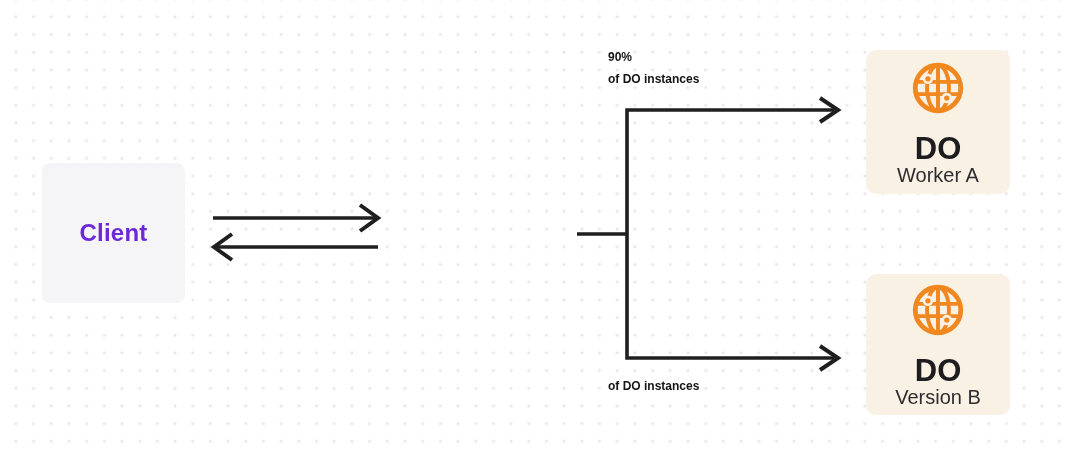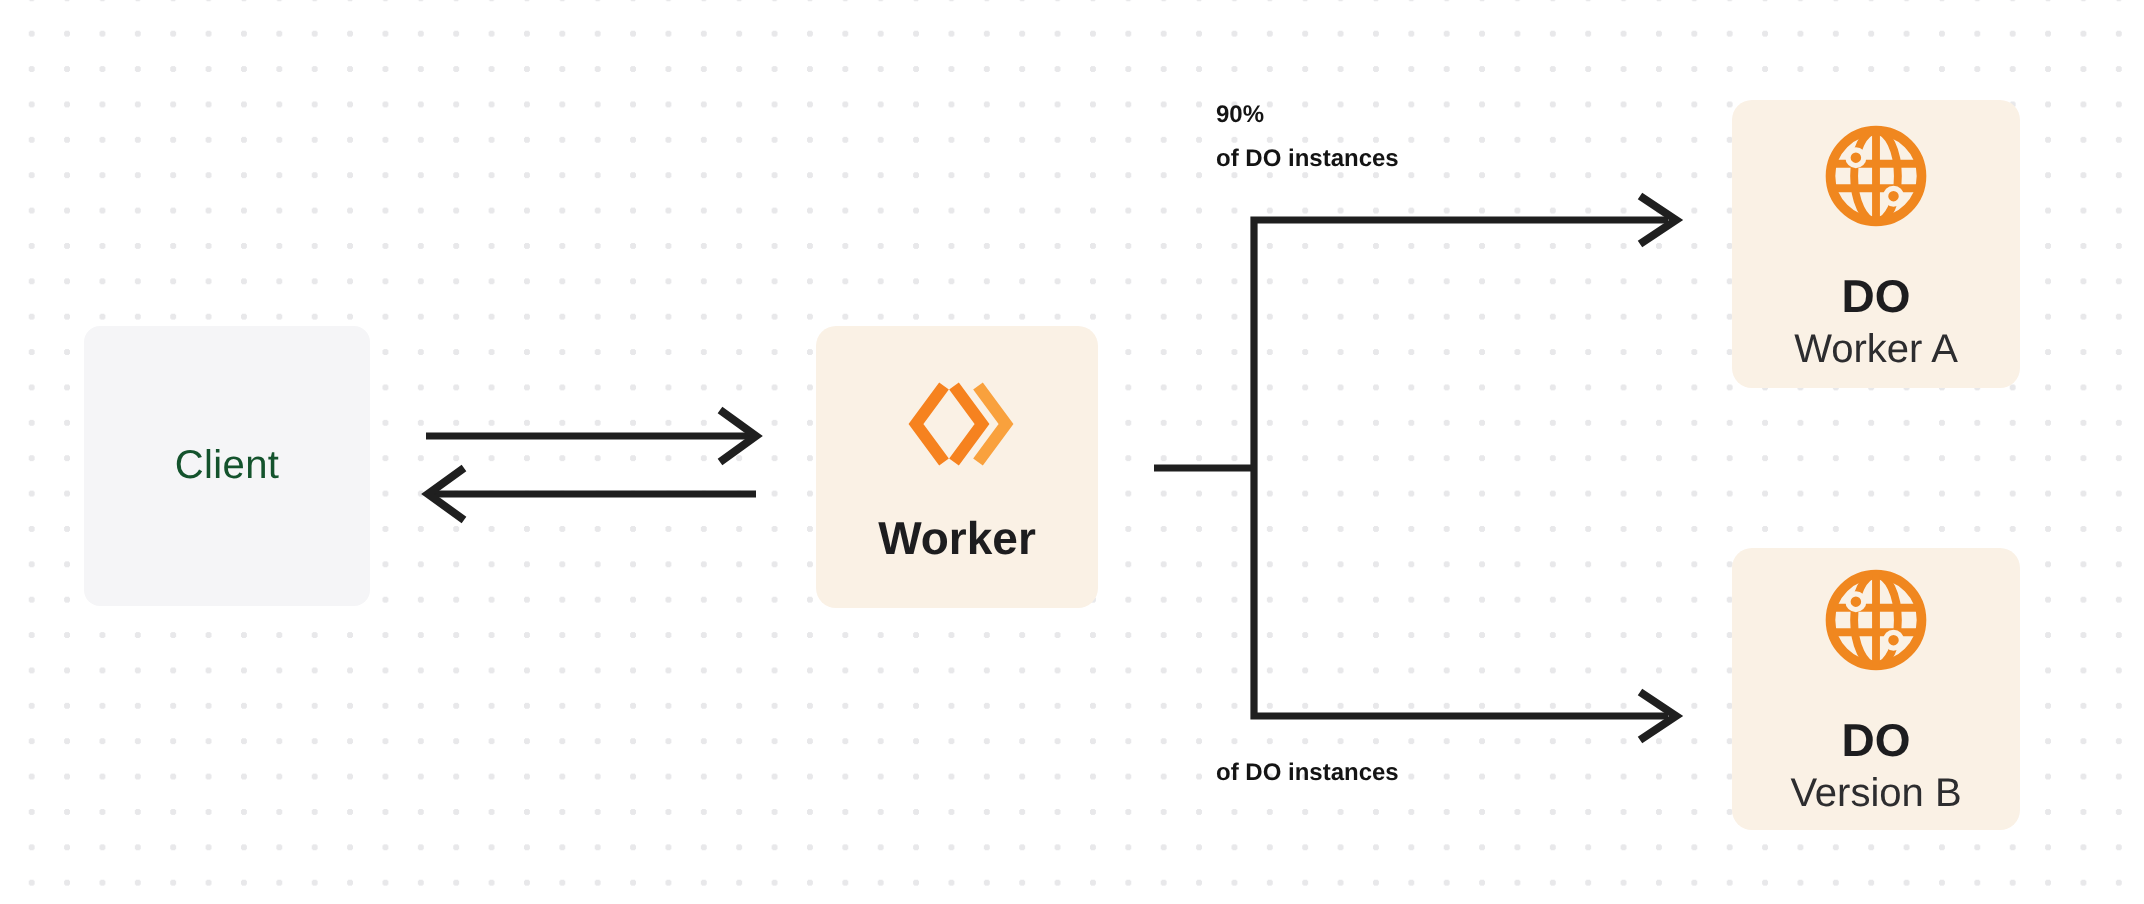--- a/index.html
+++ b/index.html
@@ -21,32 +21,32 @@
   .connectors polyline{stroke-width:4px;}
   .node{
     position:absolute;display:flex;flex-direction:column;
     align-items:center;justify-content:center;
     border-radius:10px;box-sizing:border-box;
   }
   .node-client{
     left:42px;top:163px;width:143px;height:140px;
     background:#f5f5f7;border-radius:8px;
   }
-  .client-label{font-size:20px;font-weight:400;color:#14532d;letter-spacing:.2px;}
+  .client-label{font-size:24px;font-weight:700;color:#6d28d9;letter-spacing:.2px;}
   .node-worker{
     left:408px;top:163px;width:141px;height:141px;
     background:#faf1e5;
   }
   .node-worker .icon{display:block;width:56px;height:56px;margin-bottom:16px;}
   .worker-label{font-size:23px;font-weight:700;color:#1d1d1f;}
   .node-do{width:144px;background:#faf1e5;padding-top:2px;}
   .node-do-a{left:866px;top:50px;height:144px;}
   .node-do-b{left:866px;top:274px;height:141px;}
   .node-do .icon{display:block;width:56px;height:56px;margin-bottom:20px;}
-  .do-title{font-size:23px;font-weight:700;color:#1d1d1f;line-height:25px;}
+  .do-title{font-size:31px;font-weight:700;color:#1d1d1f;line-height:25px;}
   .do-subtitle{font-size:20px;font-weight:400;color:#2d2d2f;line-height:24px;margin-top:2px;}
   .branch-label{
     position:absolute;left:608px;width:220px;text-align:left;
     font-size:12px;font-weight:700;color:#141414;line-height:21.5px;
   }
   .branch-label-90{top:47px;}
   .branch-label-10{top:376px;}
   .icon svg{width:100%;height:100%;display:block;}
 </style>
 </head>
@@ -71,30 +71,20 @@
     <g>
       <path d="M627,234 V358 H834"></path>
       <polyline points="820,346 838,358 820,370"></polyline>
     </g>
   </svg>
 
   <div class="node node-client">
     <span class="client-label">Client</span>
   </div>
 
-  <div class="node node-worker">
-    <span class="icon">
-      <svg viewBox="0 0 56 56">
-        <path d="M21,9 L7,28 L21,47" fill="none" stroke="#F6821F" stroke-width="6" stroke-linejoin="miter" stroke-linecap="butt"></path>
-        <path d="M26,9 L40,28 L26,47" fill="none" stroke="#F6821F" stroke-width="6" stroke-linejoin="miter" stroke-linecap="butt"></path>
-        <path d="M38,9 L52,28 L38,47" fill="none" stroke="#F9A13D" stroke-width="6" stroke-linejoin="miter" stroke-linecap="butt"></path>
-      </svg>
-    </span>
-    <span class="worker-label">Worker</span>
-  </div>
 
   <div class="branch-label branch-label-90">
     <div>90%</div>
     <div>of DO instances</div>
   </div>
 
   <div class="branch-label branch-label-10">
     <div>of DO instances</div>
   </div>
 

